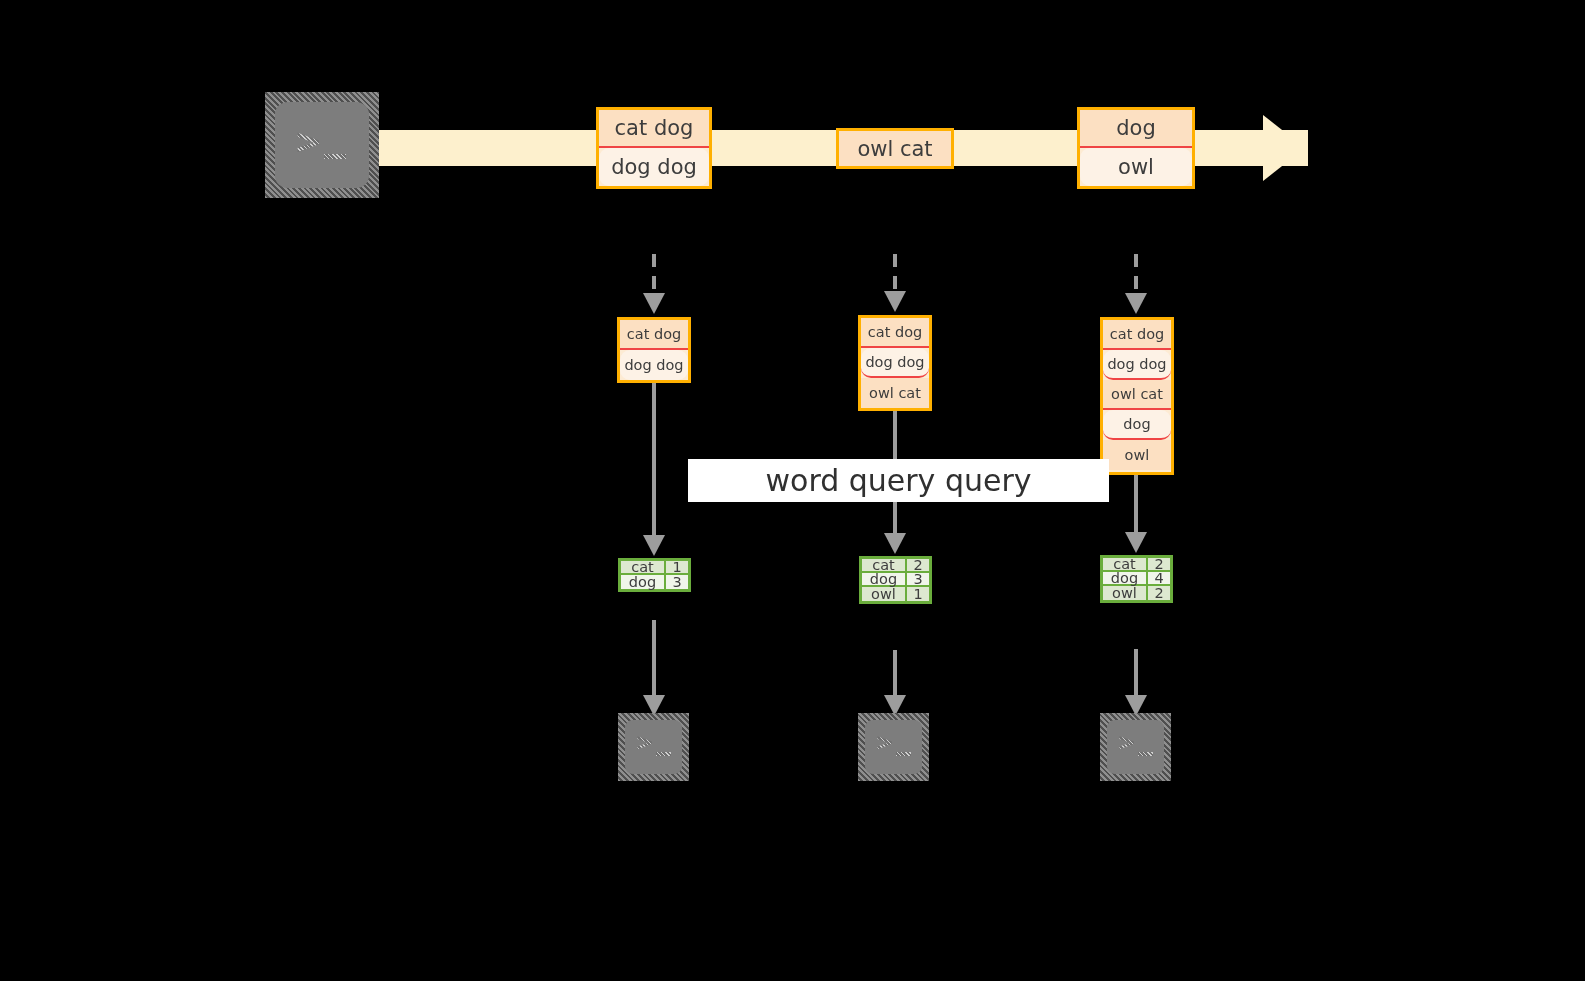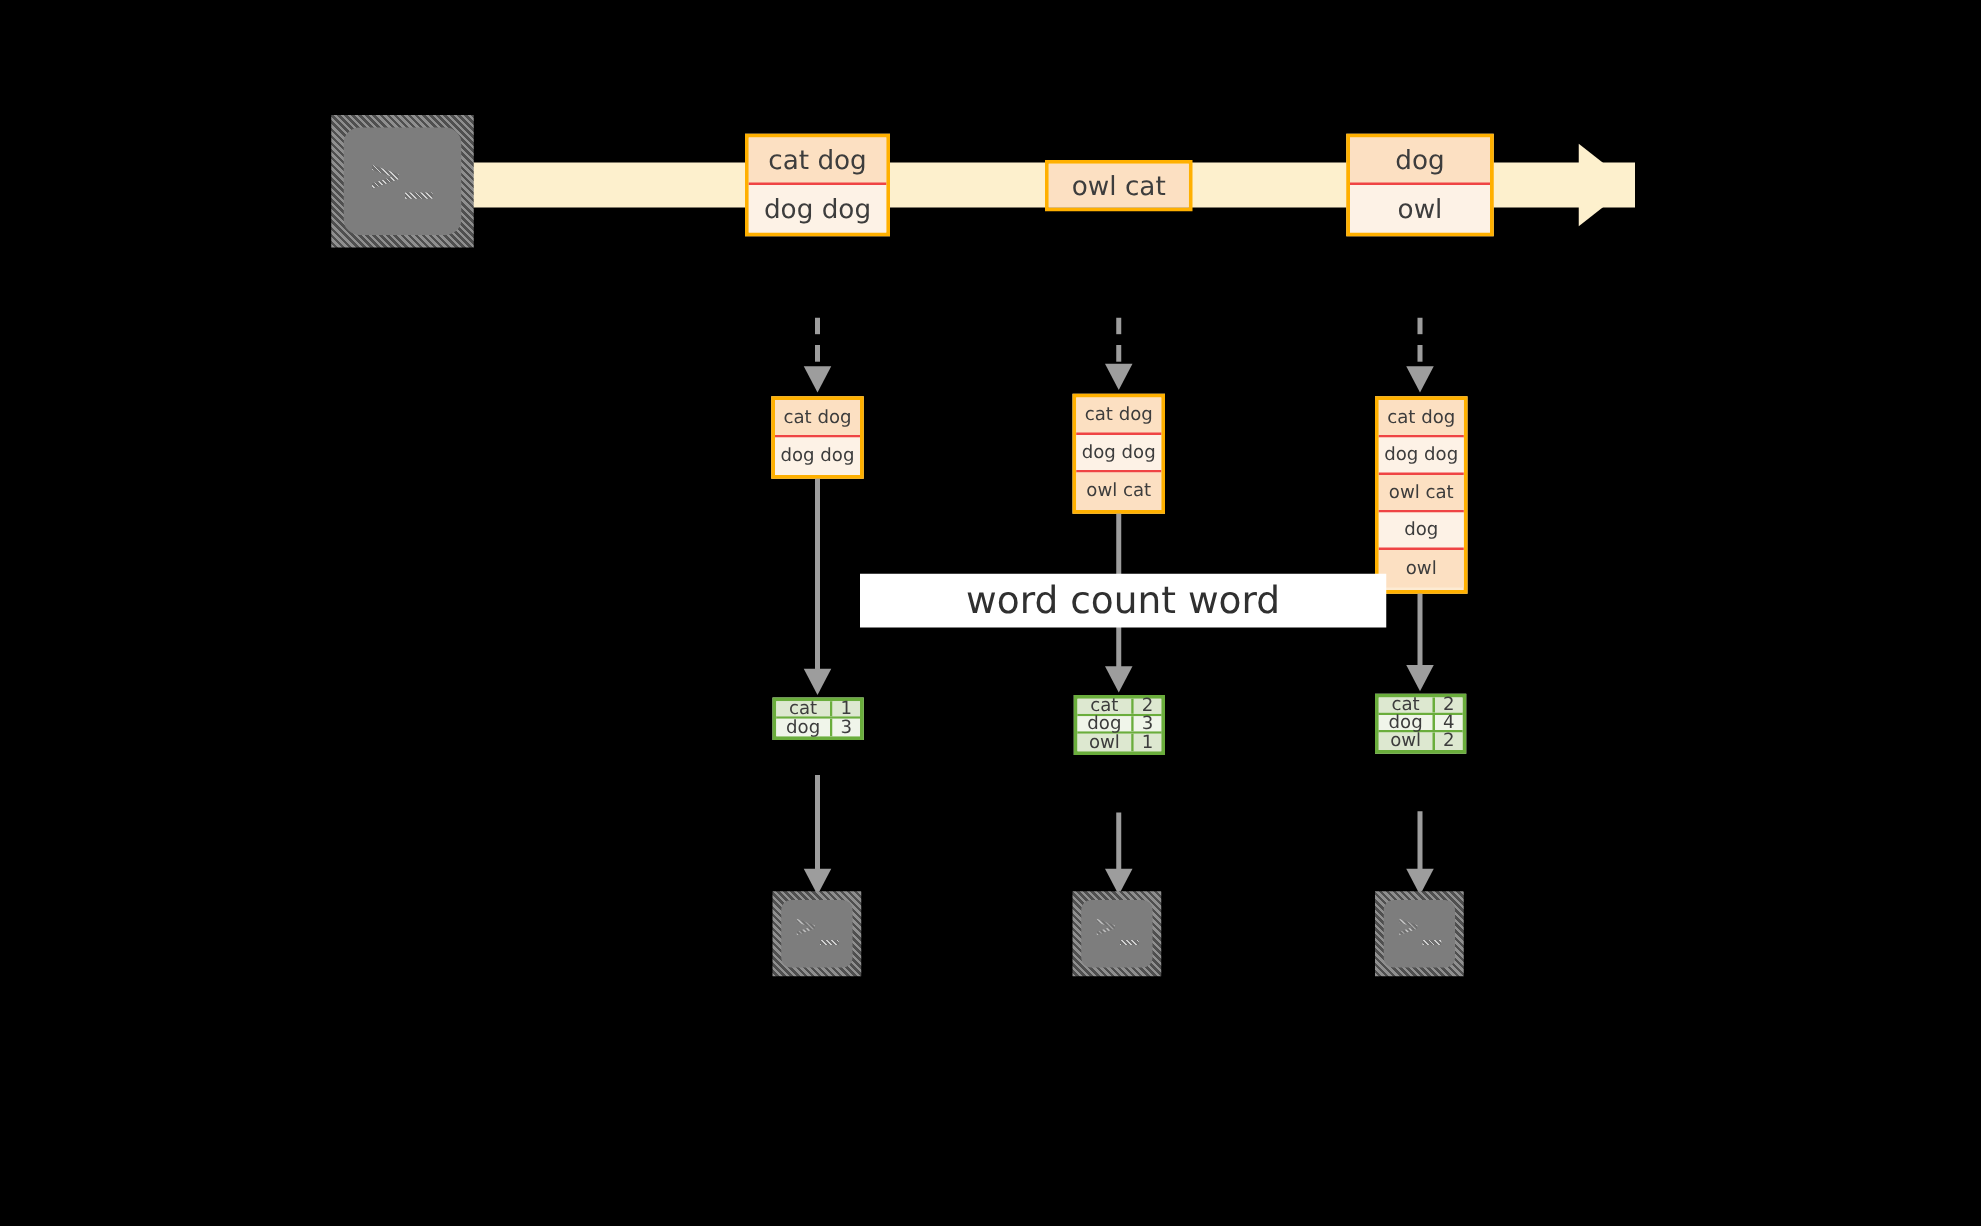--- a/index.html
+++ b/index.html
@@ -82,21 +82,21 @@
     box-sizing: border-box;
     display: flex;
     align-items: center;
     justify-content: center;
     color: #3d3d3d;
     white-space: nowrap;
     border-bottom: 2px solid #ef4444;
   }
   .gbox .grow:last-child { border-bottom: none; }
   .grow.dark  { background: #fce0c2; }
-  .grow.light { background: #fdf2e6; }
+  .grow.light { background: #fdf2e6; border-radius: 10px; }
 
   
   .gbox.top .grow { height: 39px; font-size: 21px; }
   .gbox.top.single .grow { height: 100%; }
 
   
   .gbox.col .grow { height: 30px; font-size: 14.5px; }
 
   
   .tbl {
@@ -296,15 +296,15 @@
 
   <div class="conn" style="left:1134px; top:649px; height:49px;"></div>
   <div class="conn-head" style="left:1125px; top:695px;"></div>
 
   <div class="terminal" style="left:1100px; top:713px; width:71px; height:68px;">
     <div class="term-body" style="left:7px; top:7px; right:7px; bottom:7px;"></div>
     <div class="chev" style="left:17px; top:18px; font-size:23px;">&gt;</div>
     <div class="und" style="left:38px; top:39px; width:15px; height:4px;"></div>
   </div>
 
-  <div class="query-label" style="left:688px; top:459px; width:421px; height:43px;">word count word</div>
+  <div class="query-label" style="left:688px; top:459px; width:421px; height:43px;">word query query</div>
 
 </div>
 
 </body></html>

